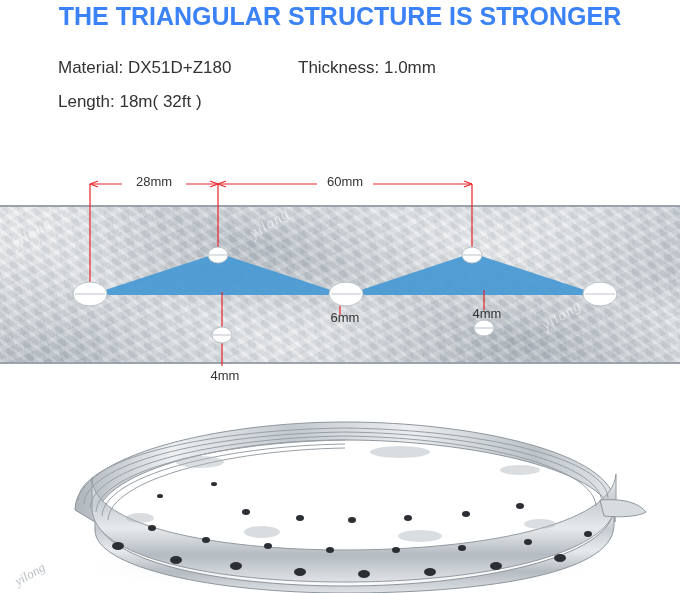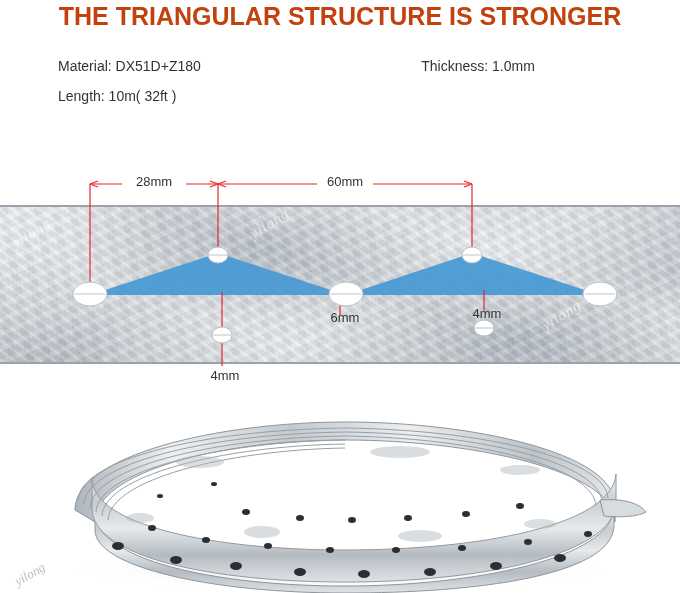--- a/index.html
+++ b/index.html
@@ -22,44 +22,43 @@
 
   
   .title {
     position: absolute;
     top: 2px;
     left: 0;
     width: 680px;
     text-align: center;
     font-size: 25px;
     font-weight: bold;
-    color: #c2410c;
+    color: #3b82f6;
     letter-spacing: 0px;
     white-space: nowrap;
   }
 
   
   .specs {
     position: absolute;
     top: 58px;
     left: 58px;
     width: 600px;
     color: #333333;
-    font-size: 14px;
+    font-size: 17px;
   }
   .spec-row {
     display: flex;
     margin-bottom: 14px;
   }
   .spec-col-a {
     width: 240px;
   }
   .spec-col-b {
     width: 360px;
-    text-align: center;
   }
 
   
   .strip-area {
     position: absolute;
     top: 160px;
     left: 0;
     width: 680px;
     height: 240px;
   }
@@ -122,21 +121,21 @@
 <div class="page">
 
   <div class="title">THE TRIANGULAR STRUCTURE IS STRONGER</div>
 
   <div class="specs">
     <div class="spec-row">
       <div class="spec-col-a">Material: DX51D+Z180</div>
       <div class="spec-col-b">Thickness: 1.0mm</div>
     </div>
     <div class="spec-row">
-      <div class="spec-col-a">Length: 10m( 32ft )</div>
+      <div class="spec-col-a">Length: 18m( 32ft )</div>
     </div>
   </div>
 
   <div class="strip-area">
 
     <div class="strip">
       <div class="strip-tex"></div>
       <div class="wm" style="left:10px; top:18px;">yilong</div>
       <div class="wm" style="left:248px; top:8px;">yilong</div>
       <div class="wm" style="left:540px; top:100px;">yilong</div>

